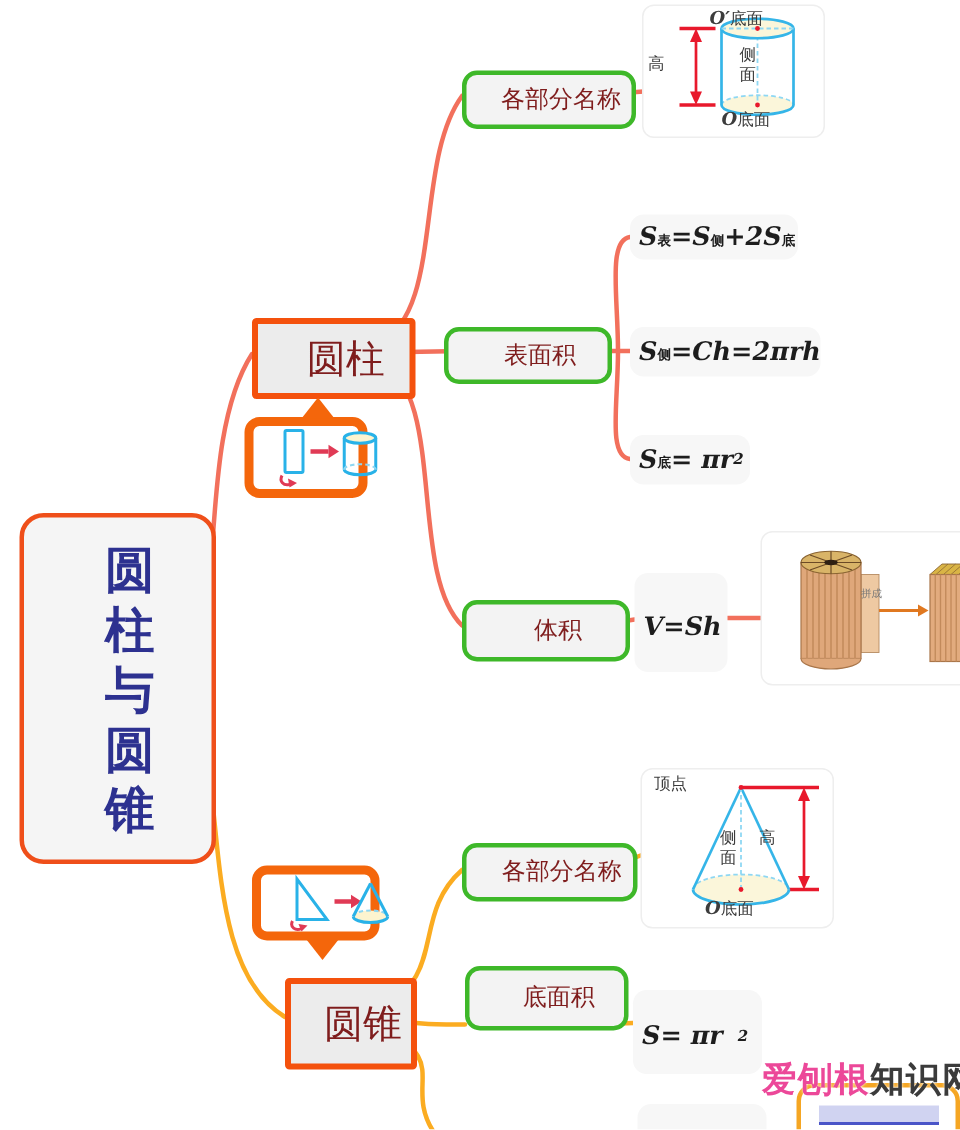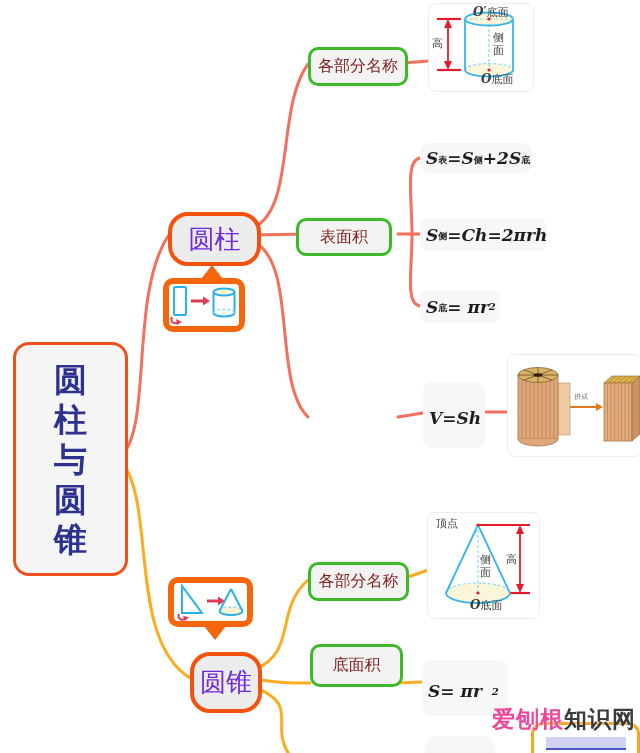--- a/index.html
+++ b/index.html
@@ -1,27 +1,27 @@
 <!DOCTYPE html>
 <html><head>
 <meta charset="utf-8">
 <style>
   html,body{margin:0;padding:0;background:#fff;}
   #canvas{position:relative;width:640px;height:753px;background:#fff;overflow:hidden;
           font-family:"Liberation Sans",sans-serif;}
   #connectors{position:absolute;left:0;top:0;z-index:1;}
-  .abs{position:absolute;}
+  .abs{position:absolute;padding-left:16px;}
   
   .root-node{left:13px;top:342px;width:109px;height:228px;background:#f5f5f5;
     border:3.5px solid #ef4f1a;border-radius:16px;z-index:3;display:flex;flex-direction:column;
     align-items:center;justify-content:center;gap:7px;}
   .root-node span{font-size:33px;font-weight:bold;color:#2d3190;line-height:1;}
   
-  .node-orange{background:#ececec;border:4px solid #f4510d;border-radius:20px;z-index:3;
-    display:flex;align-items:center;justify-content:center;font-size:26px;color:#6d28d9;font-weight:500;}
+  .node-orange{background:#ececec;border:4px solid #f4510d;border-radius:3px;z-index:3;
+    display:flex;align-items:center;justify-content:center;font-size:26px;color:#7f1d1d;font-weight:500;}
   
   .node-green{background:#f3f3f3;border:3px solid #3eb829;border-radius:10px;z-index:3;
     display:flex;align-items:center;justify-content:center;font-size:16px;color:#7f1d1d;font-weight:500;}
   
   .formula{background:#f7f7f7;border-radius:9px;z-index:2;color:#1d1d1d;
     font-family:"DejaVu Serif",serif;font-style:italic;font-weight:600;font-size:17px;
     display:flex;align-items:center;padding-left:6px;white-space:nowrap;}
   .formula sub{font-size:9px;font-style:normal;position:relative;top:2px;}
   .formula sup{font-size:10px;}
   .formula.toppad{align-items:center;padding-top:6px;}
@@ -142,20 +142,21 @@
       <sub>侧</sub>
       <span>=Ch=2πrh</span>
   </div>
   <div class="abs formula" style="left:420px;top:290px;width:74px;height:33px;">
     <span>S</span>
       <sub>底</sub>
       <span>= πr</span>
       <sup>2</sup>
   </div>
 
+  <div class="abs node-green" style="left:308px;top:400px;width:90px;height:35px;">体积</div>
 
   <div class="abs formula toppad" style="left:423px;top:382px;width:56px;height:60px;">
     <span>V=Sh</span>
   </div>
 
   <div class="abs card" style="left:507px;top:354px;width:133px;height:101px;">
     <svg width="133" height="101" viewBox="0 0 133 101">
       <rect x="50" y="28" width="12" height="52" fill="#eec9a2" stroke="#b58c62" stroke-width="0.6"></rect>
       <rect x="10" y="20" width="40" height="64" fill="#dfa77a" stroke="#a9764a" stroke-width="0.8"></rect>
       <g stroke="#c28a5b" stroke-width="1">

